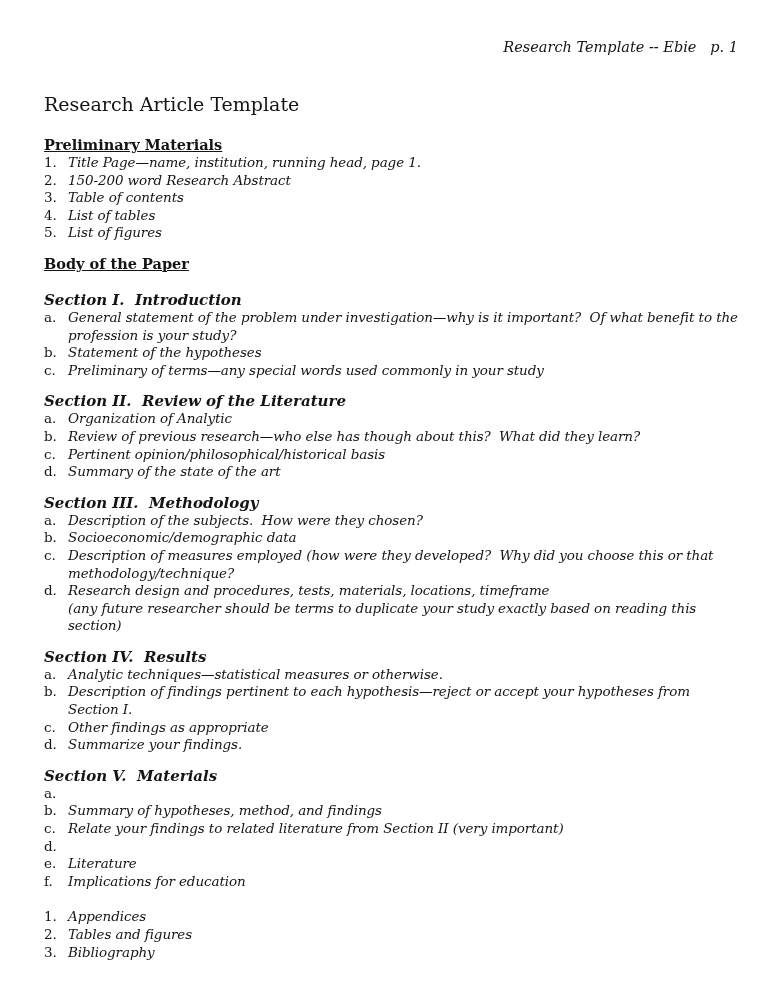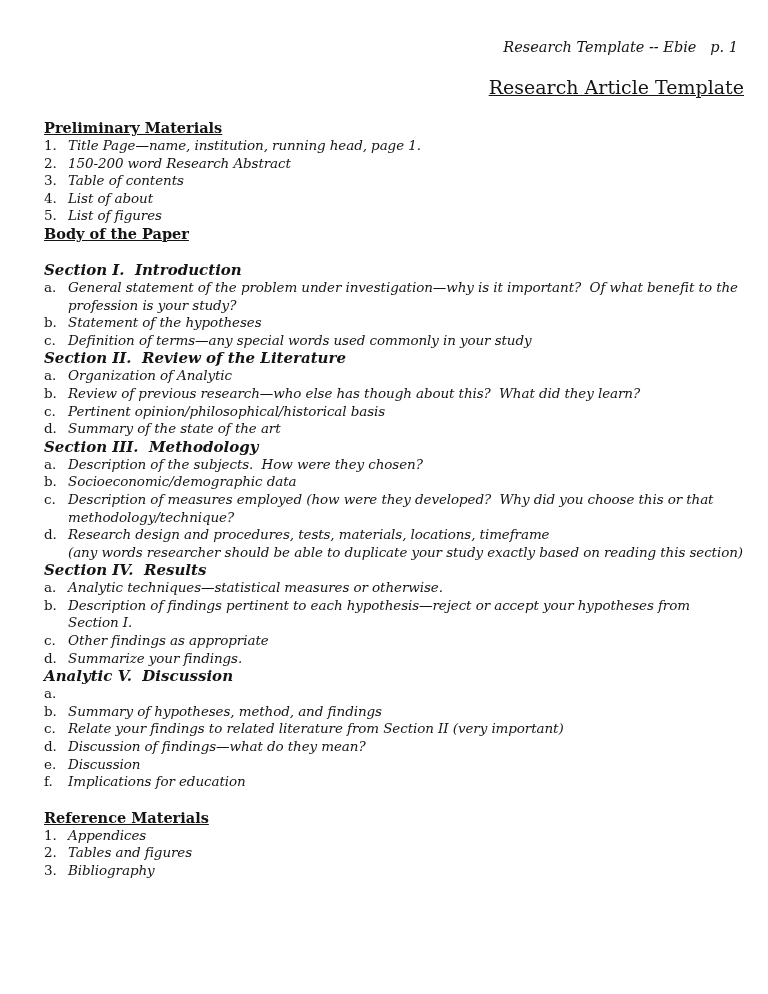--- a/index.html
+++ b/index.html
@@ -17,29 +17,28 @@
   }
   .header-right {
     text-align: right;
     font-style: italic;
     font-size: 14.5px;
     line-height: 18px;
     white-space: pre-wrap;
     padding-right: 6px;
   }
   .doc-title {
-    text-align: right;
+    text-align: left;
     font-size: 19px;
     line-height: 22px;
-    margin-top: 20px;
+    margin-top: 37px;
     font-weight: normal;
-    text-decoration: underline;
   }
   .content { margin-top: 21px; }
-  .section { }
+  .section { margin-top: 13px; }
   .section.first { margin-top: 12px; }
   .section.gap-lg { margin-top: 18px; }
   h2 { margin: 0; padding: 0; line-height: 18px; white-space: pre-wrap; }
   h2.u  { font-size: 14.5px; font-weight: bold; text-decoration: underline; font-style: normal; }
   h2.si { font-size: 15px;   font-weight: bold; font-style: italic; }
   .li {
     display: flex;
     font-size: 13.5px;
     line-height: 17.6px;
     letter-spacing: -0.1px;
@@ -67,21 +66,21 @@
       <div class="li">
         <span class="marker">2.</span>
         <span class="txt">150-200 word Research Abstract</span>
       </div>
       <div class="li">
         <span class="marker">3.</span>
         <span class="txt">Table of contents</span>
       </div>
       <div class="li">
         <span class="marker">4.</span>
-        <span class="txt">List of about</span>
+        <span class="txt">List of tables</span>
       </div>
       <div class="li">
         <span class="marker">5.</span>
         <span class="txt">List of figures</span>
       </div>
     </div>
 
     <div class="section">
       <h2 class="u">Body of the Paper</h2>
     </div>
@@ -92,21 +91,21 @@
         <span class="marker">a.</span>
         <span class="txt">General statement of the problem under investigation—why is it important?  Of what benefit to the
 profession is your study?</span>
       </div>
       <div class="li">
         <span class="marker">b.</span>
         <span class="txt">Statement of the hypotheses</span>
       </div>
       <div class="li">
         <span class="marker">c.</span>
-        <span class="txt">Definition of terms—any special words used commonly in your study</span>
+        <span class="txt">Preliminary of terms—any special words used commonly in your study</span>
       </div>
     </div>
 
     <div class="section">
       <h2 class="si">Section II.  Review of the Literature</h2>
       <div class="li">
         <span class="marker">a.</span>
         <span class="txt">Organization of Analytic</span>
       </div>
       <div class="li">
@@ -134,21 +133,21 @@
         <span class="txt">Socioeconomic/demographic data</span>
       </div>
       <div class="li">
         <span class="marker">c.</span>
         <span class="txt">Description of measures employed (how were they developed?  Why did you choose this or that
 methodology/technique?</span>
       </div>
       <div class="li">
         <span class="marker">d.</span>
         <span class="txt">Research design and procedures, tests, materials, locations, timeframe
-(any words researcher should be able to duplicate your study exactly based on reading this section)</span>
+(any future researcher should be terms to duplicate your study exactly based on reading this section)</span>
       </div>
     </div>
 
     <div class="section">
       <h2 class="si">Section IV.  Results</h2>
       <div class="li">
         <span class="marker">a.</span>
         <span class="txt">Analytic techniques—statistical measures or otherwise.</span>
       </div>
       <div class="li">
@@ -160,48 +159,46 @@
         <span class="marker">c.</span>
         <span class="txt">Other findings as appropriate</span>
       </div>
       <div class="li">
         <span class="marker">d.</span>
         <span class="txt">Summarize your findings.</span>
       </div>
     </div>
 
     <div class="section">
-      <h2 class="si">Analytic V.  Discussion</h2>
+      <h2 class="si">Section V.  Materials</h2>
       <div class="li">
         <span class="marker">a.</span>
       </div>
       <div class="li">
         <span class="marker">b.</span>
         <span class="txt">Summary of hypotheses, method, and findings</span>
       </div>
       <div class="li">
         <span class="marker">c.</span>
         <span class="txt">Relate your findings to related literature from Section II (very important)</span>
       </div>
       <div class="li">
         <span class="marker">d.</span>
-        <span class="txt">Discussion of findings—what do they mean?</span>
       </div>
       <div class="li">
         <span class="marker">e.</span>
-        <span class="txt">Discussion</span>
+        <span class="txt">Literature</span>
       </div>
       <div class="li">
         <span class="marker">f.</span>
         <span class="txt">Implications for education</span>
       </div>
     </div>
 
     <div class="section gap-lg">
-      <h2 class="u">Reference Materials</h2>
       <div class="li">
         <span class="marker">1.</span>
         <span class="txt">Appendices</span>
       </div>
       <div class="li">
         <span class="marker">2.</span>
         <span class="txt">Tables and figures</span>
       </div>
       <div class="li">
         <span class="marker">3.</span>

